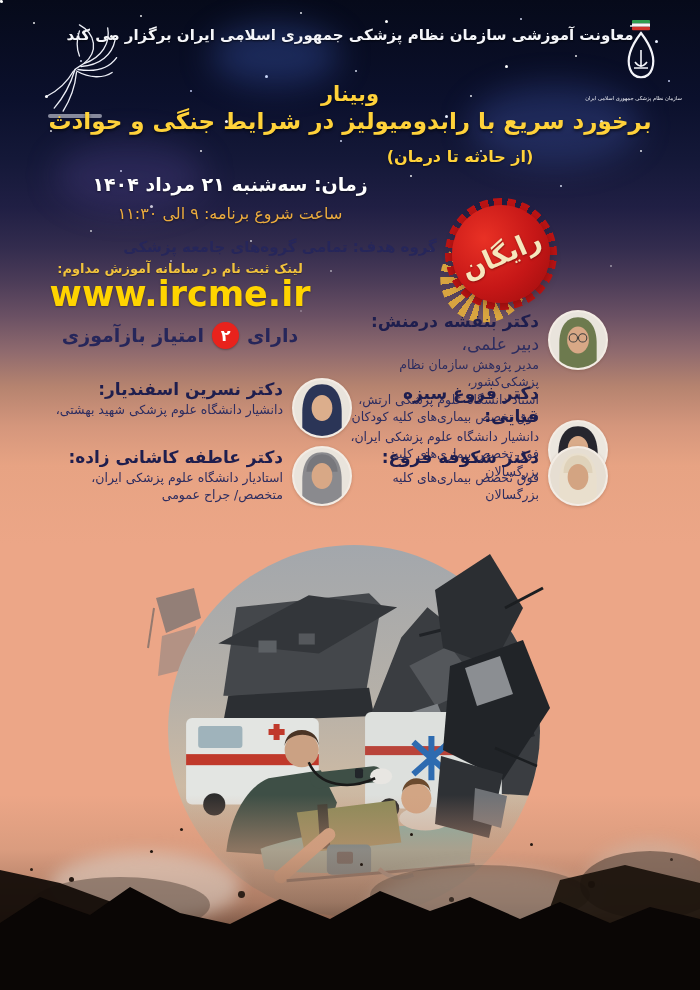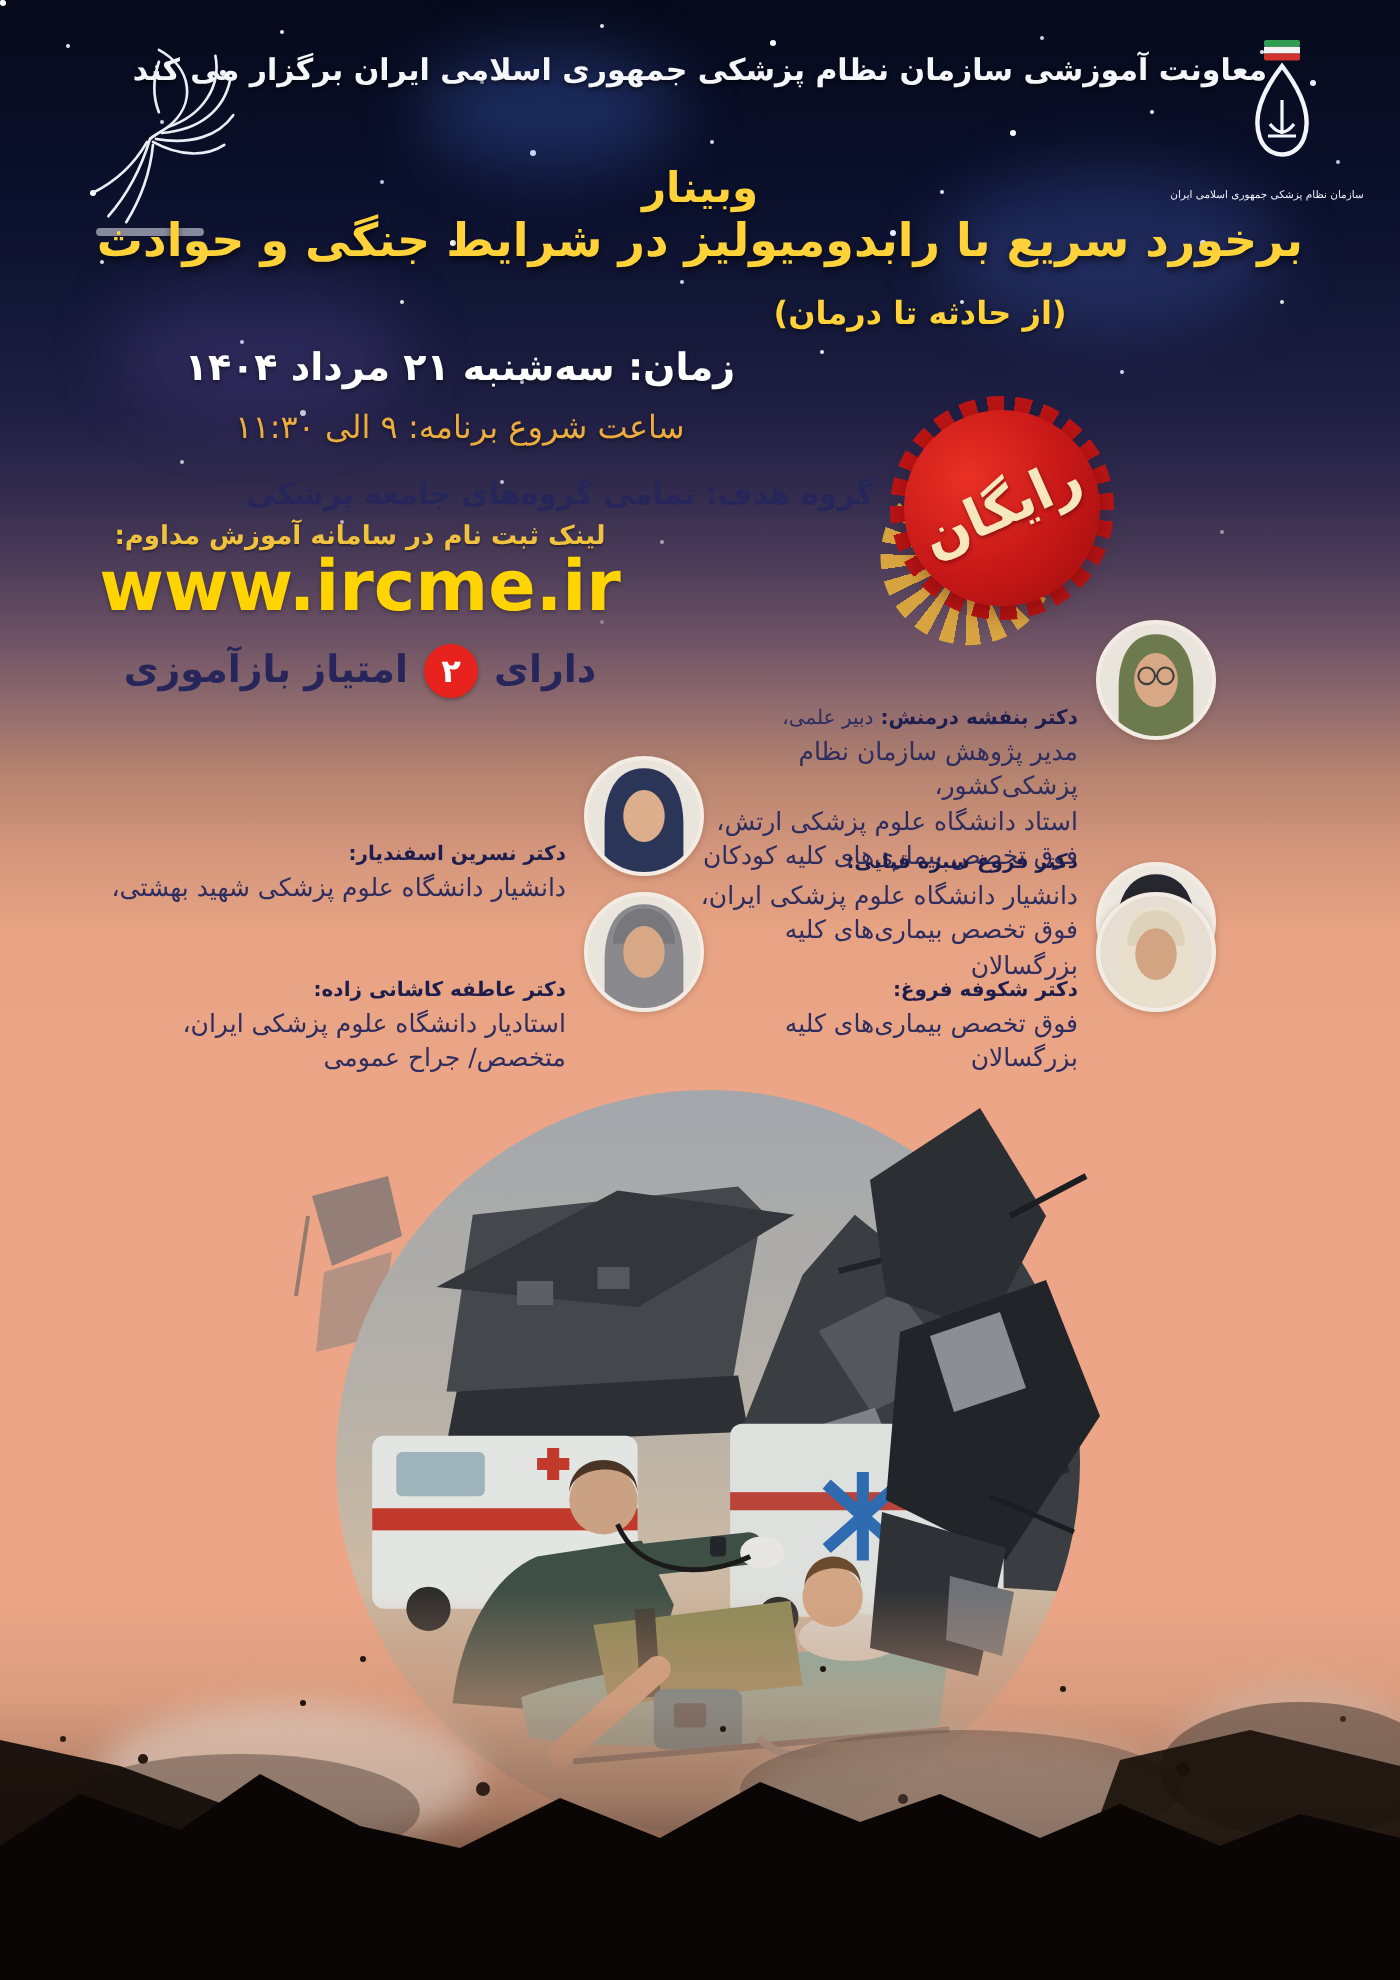--- a/index.html
+++ b/index.html
@@ -70,21 +70,21 @@
     background:radial-gradient(circle at 35% 32%,#e93125 0%,#c61717 55%,#9c0d0d 100%);
     box-shadow:0 4px 10px rgba(60,0,0,.35);}
   .free-label{position:absolute;inset:0;display:flex;align-items:center;justify-content:center;
     transform:rotate(-16deg);color:#f6e7bd;font-weight:bold;font-size:27px;
     text-shadow:0 1px 2px rgba(80,0,0,.6);}
   
   .speaker-row{position:absolute;display:flex;gap:9px;align-items:flex-start;}
   .speaker-row .photo{flex:0 0 auto;width:56px;height:56px;border-radius:50%;overflow:hidden;
     border:2px solid #f3ece4;box-shadow:0 1px 3px rgba(90,50,30,.25);background:#efe9e2;}
   .speaker-text{text-align:right;color:#2d2d60;}
-  .speaker-name{font-weight:bold;font-size:10px;color:#1e1e4e;line-height:1.35;margin-top:43px;}
+  .speaker-name{font-weight:bold;font-size:17px;color:#1e1e4e;line-height:1.35;}
   .speaker-name .role{font-weight:normal;color:#2d2d60;}
   .speaker-line{font-size:12.5px;line-height:1.4;}
   .sp1{top:310px;right:92px;width:260px;}
   .sp2{top:382px;right:92px;width:260px;align-items:flex-end;}
   .sp3{top:446px;right:92px;width:260px;}
   .sp4{top:378px;right:348px;width:300px;}
   .sp5{top:446px;right:348px;width:300px;}
   
   .scene-circle{position:absolute;left:168px;top:545px;width:372px;height:372px;border-radius:50%;
     overflow:hidden;}

